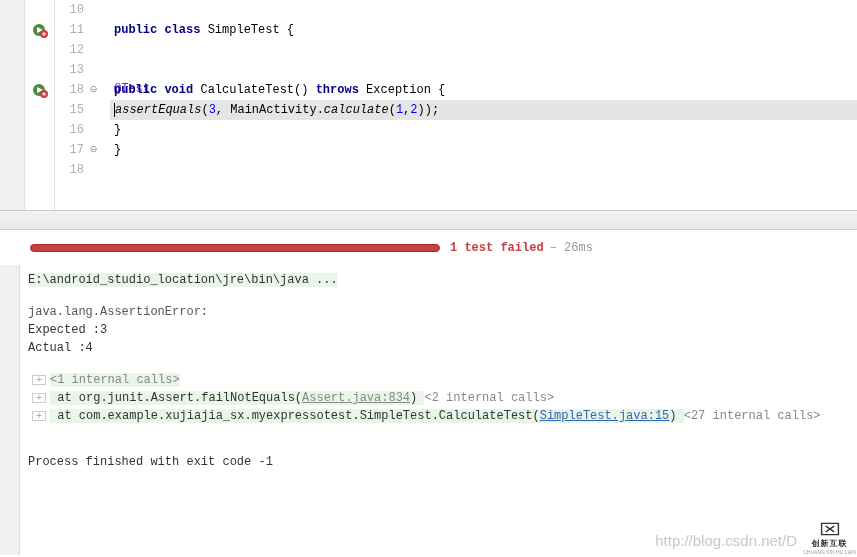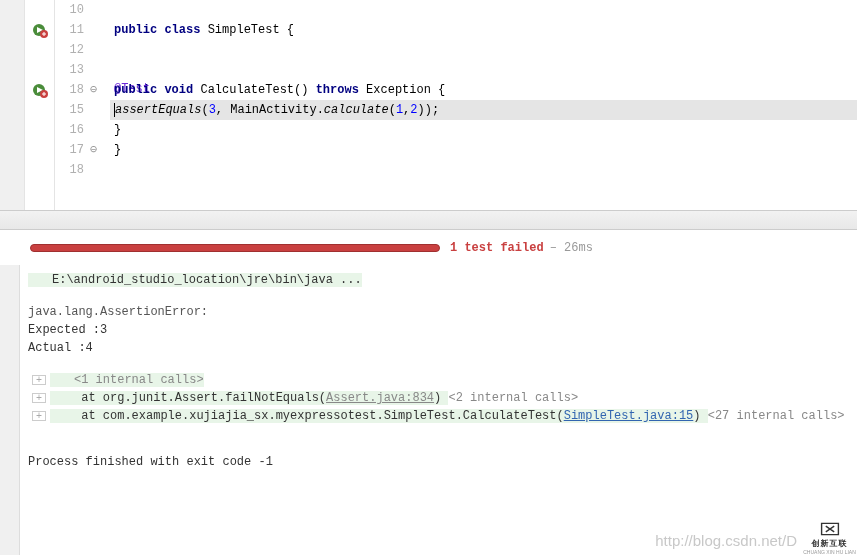--- a/index.html
+++ b/index.html
@@ -19,21 +19,21 @@
   .num { color:#0000ff; }
   .divider { height:20px; background:linear-gradient(#f2f2f2,#e8e8e8); border-top:1px solid #ccc; border-bottom:1px solid #ccc; }
   .runbar { height:35px; display:flex; align-items:center; padding:0 20px; }
   .lt { width:20px; background:#f0f0f0; border-right:1px solid #ddd; height:100%; }
   .prog-wrap { flex:0 0 430px; padding:0 10px; }
   .prog { height:8px; background:#c94040; border-radius:4px; border:1px solid #a03030; }
   .status-f { color:#c94040; font-weight:bold; }
   .status-t { color:#999; margin-left:6px; }
   .console { display:flex; height:290px; }
   .cbody { flex:1; padding:6px 8px; font-family:"Courier New",monospace; color:#333; line-height:18px; }
-  .hlg { background:#e8f5e8; display:inline;padding-left:24px; }
+  .hlg { background:#e8f5e8; display:inline; }
   .err { color:#555; }
   .diff-link { color:#0066cc; text-decoration:underline; cursor:pointer; }
   .trace-line { padding-left:4px; }
   .exp { color:#aaa; font-size:10px; width:14px; display:inline-block; text-align:center; border:1px solid #ccc; line-height:10px; height:10px; margin-right:4px; }
   .tlink { color:#888; text-decoration:underline; }
   .tlink2 { color:#3265b0; text-decoration:underline; }
   .ic { color:#888; }
   .watermark { position:absolute; bottom:8px; right:60px; color:#c8c8c8; font-family:Arial; font-size:15px; }
   .logo { position:absolute; bottom:0; right:0; width:55px; height:40px; display:flex; flex-direction:column; align-items:center; justify-content:center; font-family:Arial; }
   .logo svg { width:28px; height:18px; }

